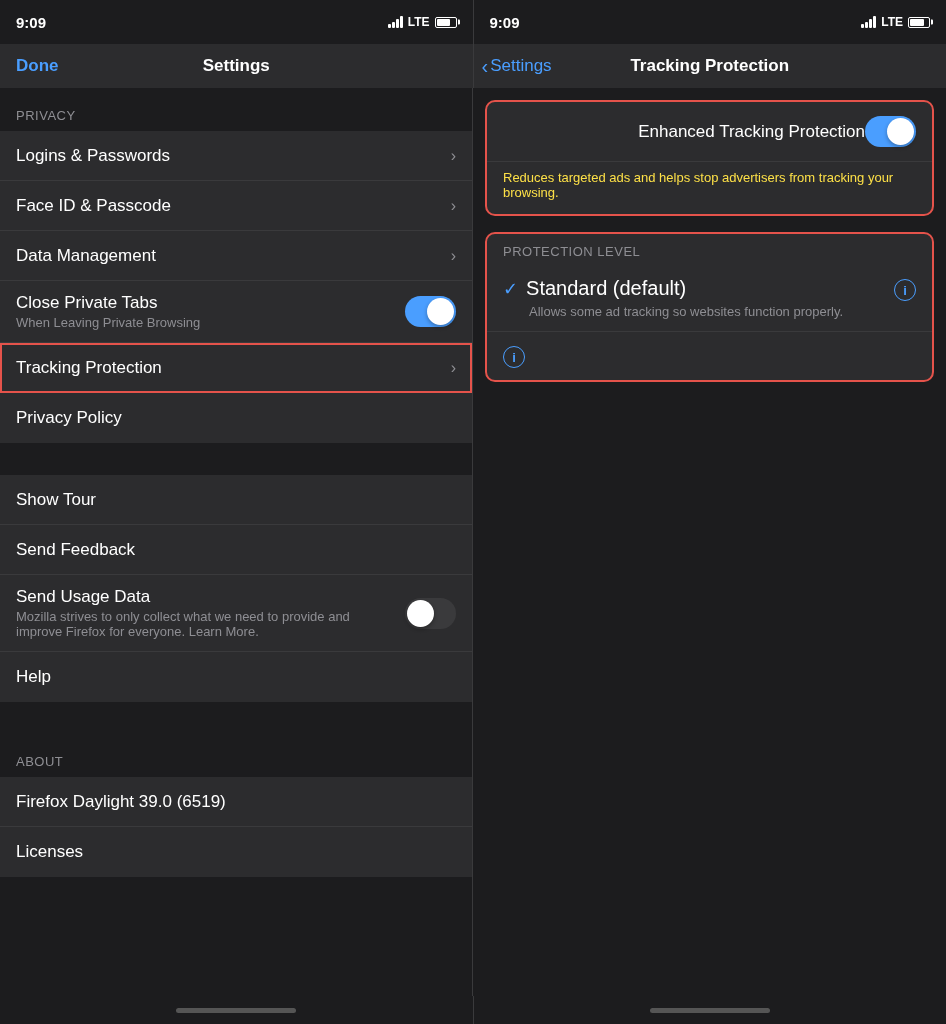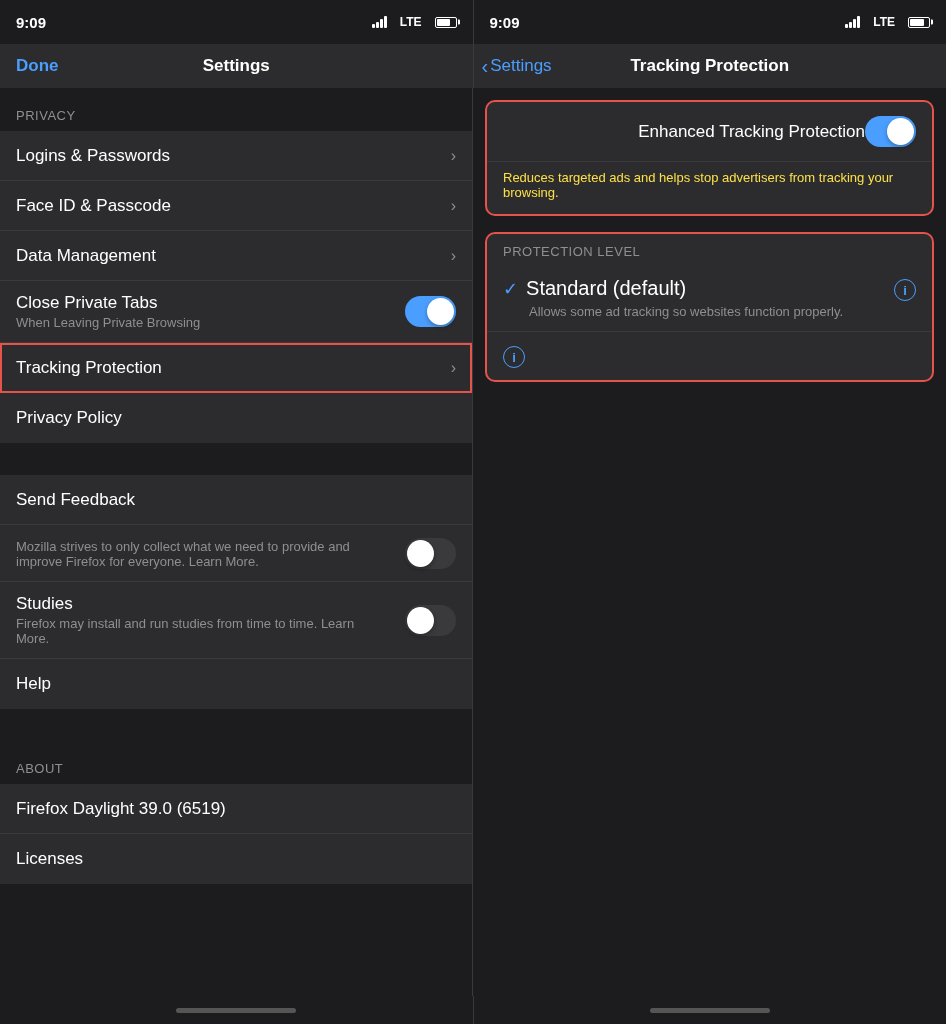--- a/index.html
+++ b/index.html
@@ -29,21 +29,21 @@
       padding: 0 16px;
       font-size: 15px;
       font-weight: 600;
     }
     .status-bar + .status-bar {
       border-left: 1px solid #3a3a3c;
     }
     .status-right {
       display: flex;
       align-items: center;
-      gap: 13px;
+      gap: 5px;
       font-size: 13px;
     }
     .signal-bars {
       display: flex;
       align-items: flex-end;
       gap: 1px;
       height: 12px;
     }
     .signal-bar {
       width: 3px;
@@ -447,43 +447,38 @@
 
       <div class="settings-row">
         <span class="row-label">Privacy Policy</span>
       </div>
     </div>
 
     <div class="section-divider"></div>
 
     <div class="settings-group">
 
+      <div class="settings-row">
+        <span class="row-label">Show Tour</span>
+      </div>
 
       <div class="settings-row">
         <span class="row-label">Send Feedback</span>
       </div>
 
       <div class="settings-row">
         <div class="row-content">
+          <span class="row-label">Send Usage Data</span>
           <span class="row-sublabel">Mozilla strives to only collect what we need to provide and improve Firefox for everyone. Learn More.</span>
         </div>
         <div class="toggle off">
           <div class="toggle-thumb"></div>
         </div>
       </div>
 
-      <div class="settings-row">
-        <div class="row-content">
-          <span class="row-label">Studies</span>
-          <span class="row-sublabel">Firefox may install and run studies from time to time. Learn More.</span>
-        </div>
-        <div class="toggle off">
-          <div class="toggle-thumb"></div>
-        </div>
-      </div>
 
       <div class="settings-row">
         <span class="row-label">Help</span>
       </div>
     </div>
 
     <div class="section-divider"></div>
     <div class="section-header">ABOUT</div>
 
     <div class="settings-group">

